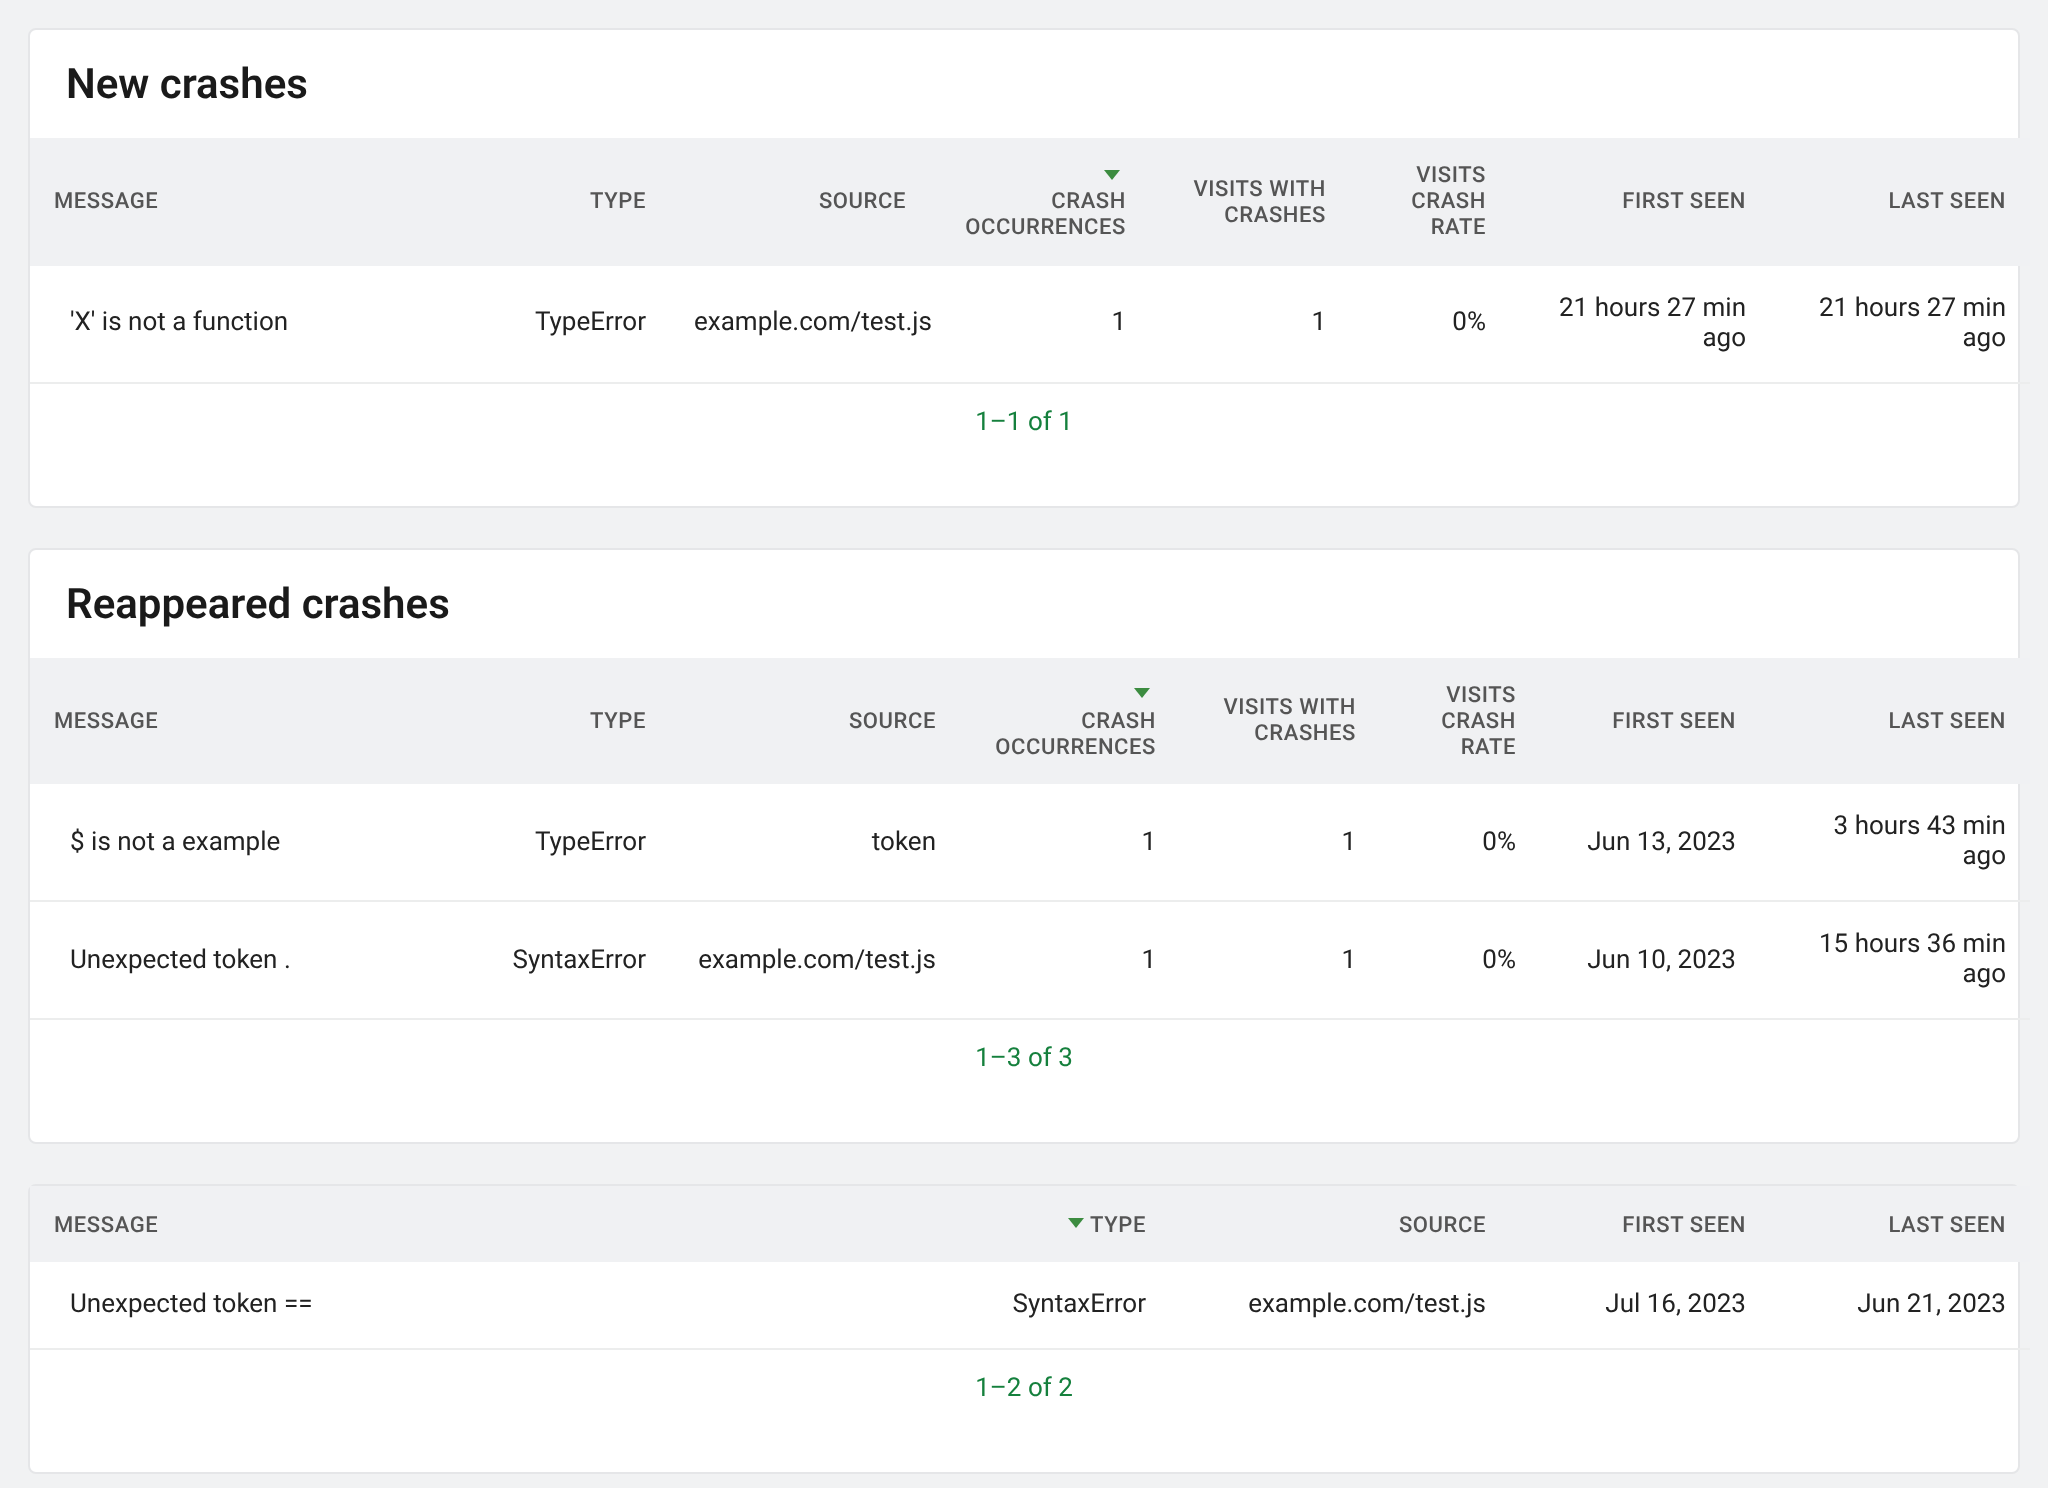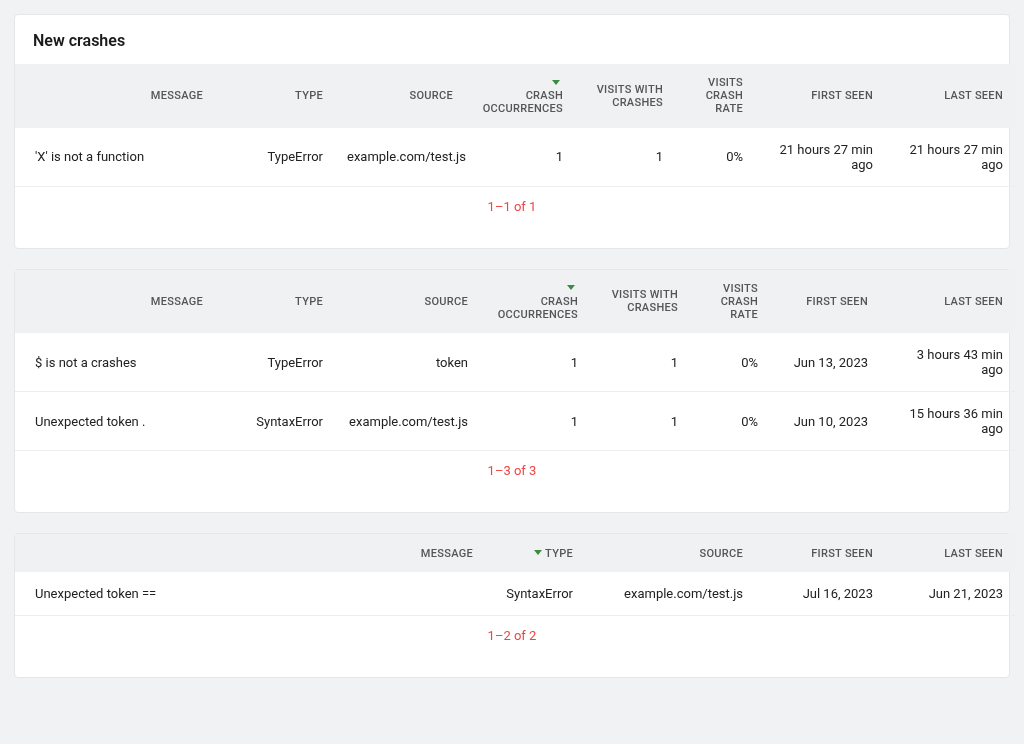--- a/index.html
+++ b/index.html
@@ -11,21 +11,21 @@
       width: 1024px;
     }
     .panel {
       background: #fff;
       border: 1px solid #e5e6e8;
       border-radius: 4px;
       margin-bottom: 20px;
       padding-bottom: 30px;
     }
     .panel-title {
-      font-size: 16px;
+      font-size: 21px;
       font-weight: 600;
       padding: 16px 18px 14px;
       color: #1a1a1a;
     }
     table {
       width: 100%;
       border-collapse: collapse;
       table-layout: fixed;
     }
     thead tr {
@@ -35,21 +35,21 @@
       font-size: 11px;
       font-weight: 500;
       color: #555;
       letter-spacing: 0.3px;
       text-align: right;
       padding: 12px 12px;
       vertical-align: middle;
       line-height: 1.2;
       cursor: pointer;
     }
-    th.left { text-align: right; }
+    th.left { text-align: left; }
     td {
       font-size: 13px;
       padding: 14px 12px;
       text-align: right;
       border-bottom: 1px solid #eceded;
       color: #222;
     }
     td.left { text-align: left; padding-left: 20px; }
     .sort-icon {
       display: inline-block;
@@ -59,21 +59,21 @@
       border-right: 4px solid transparent;
       border-top: 5px solid #3c8c40;
       margin-right: 3px;
       vertical-align: middle;
       position: relative;
       top: -1px;
     }
     .pager {
       text-align: center;
       font-size: 13px;
-      color: #ef4444;
+      color: #15803d;
       padding: 12px 0 4px;
     }
     th .hlabel { display: inline-block; vertical-align: middle; }
   </style>
 </head>
 <body>
 
 <div class="panel">
   <div class="panel-title">New crashes</div>
   <table>
@@ -109,20 +109,21 @@
         <td>0%</td>
         <td>21 hours 27 min ago</td>
         <td>21 hours 27 min ago</td>
       </tr>
     </tbody>
   </table>
   <div class="pager">1–1 of 1</div>
 </div>
 
 <div class="panel">
+  <div class="panel-title">Reappeared crashes</div>
   <table>
     <colgroup>
       <col style="width:200px">
       <col style="width:120px">
       <col style="width:145px">
       <col style="width:110px">
       <col style="width:100px">
       <col style="width:80px">
       <col style="width:110px">
       <col style="width:135px">
@@ -134,21 +135,21 @@
         <th><span class="hlabel">SOURCE</span></th>
         <th><span class="sort-icon"></span><span class="hlabel">CRASH OCCURRENCES</span></th>
         <th><span class="hlabel">VISITS WITH CRASHES</span></th>
         <th><span class="hlabel">VISITS CRASH RATE</span></th>
         <th><span class="hlabel">FIRST SEEN</span></th>
         <th><span class="hlabel">LAST SEEN</span></th>
       </tr>
     </thead>
     <tbody>
       <tr>
-        <td class="left">$ is not a crashes</td>
+        <td class="left">$ is not a example</td>
         <td>TypeError</td>
         <td>token</td>
         <td>1</td>
         <td>1</td>
         <td>0%</td>
         <td>Jun 13, 2023</td>
         <td>3 hours 43 min ago</td>
       </tr>
       <tr>
         <td class="left">Unexpected token .</td>

